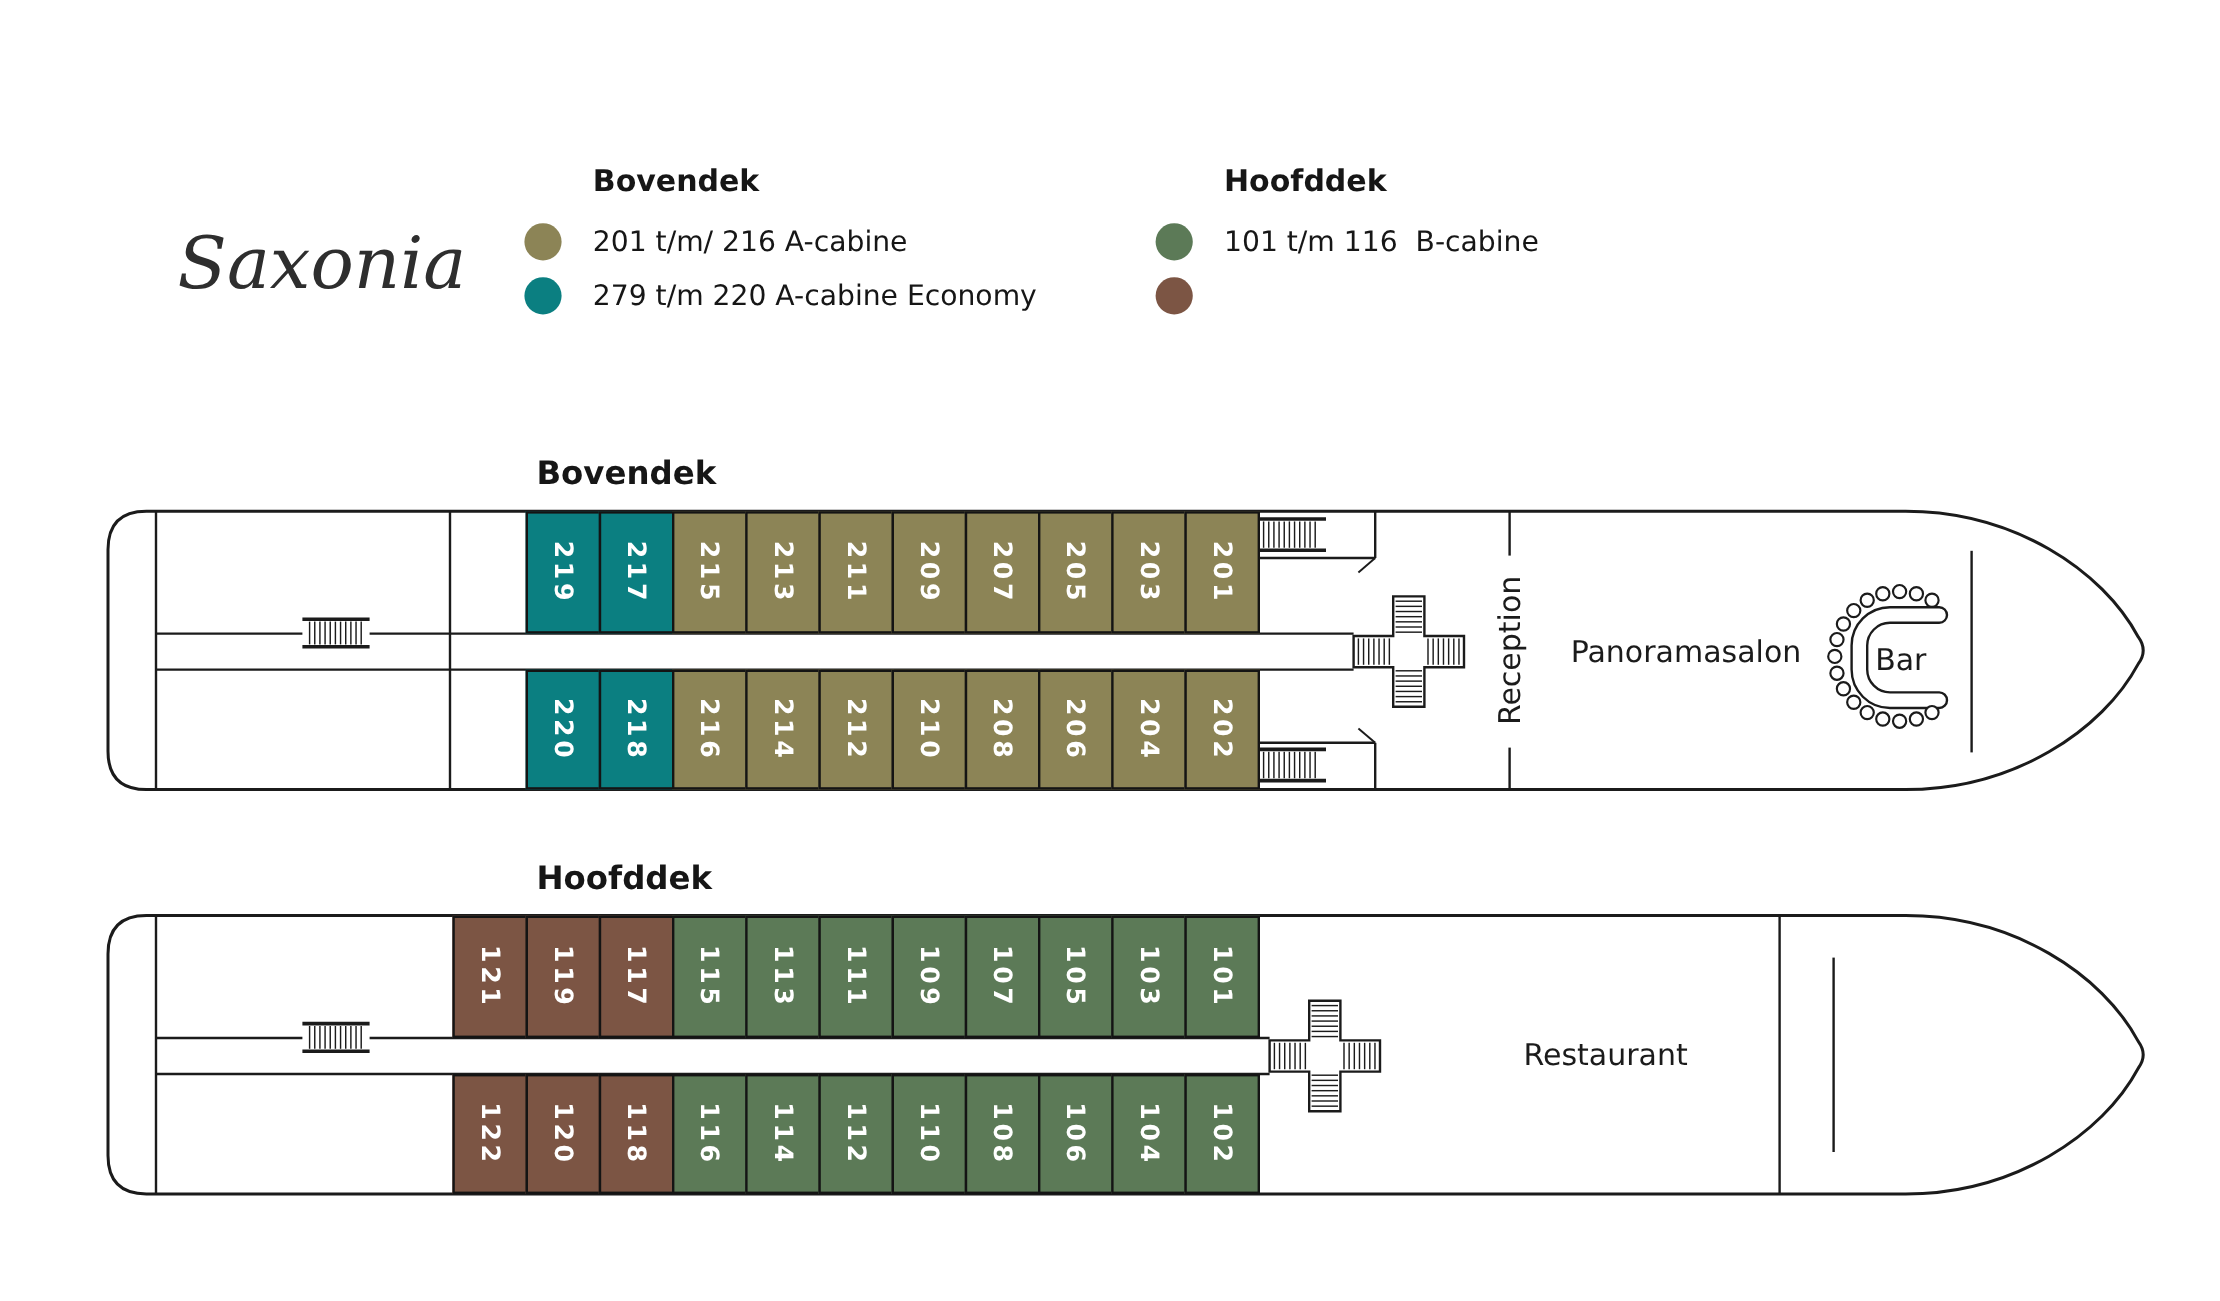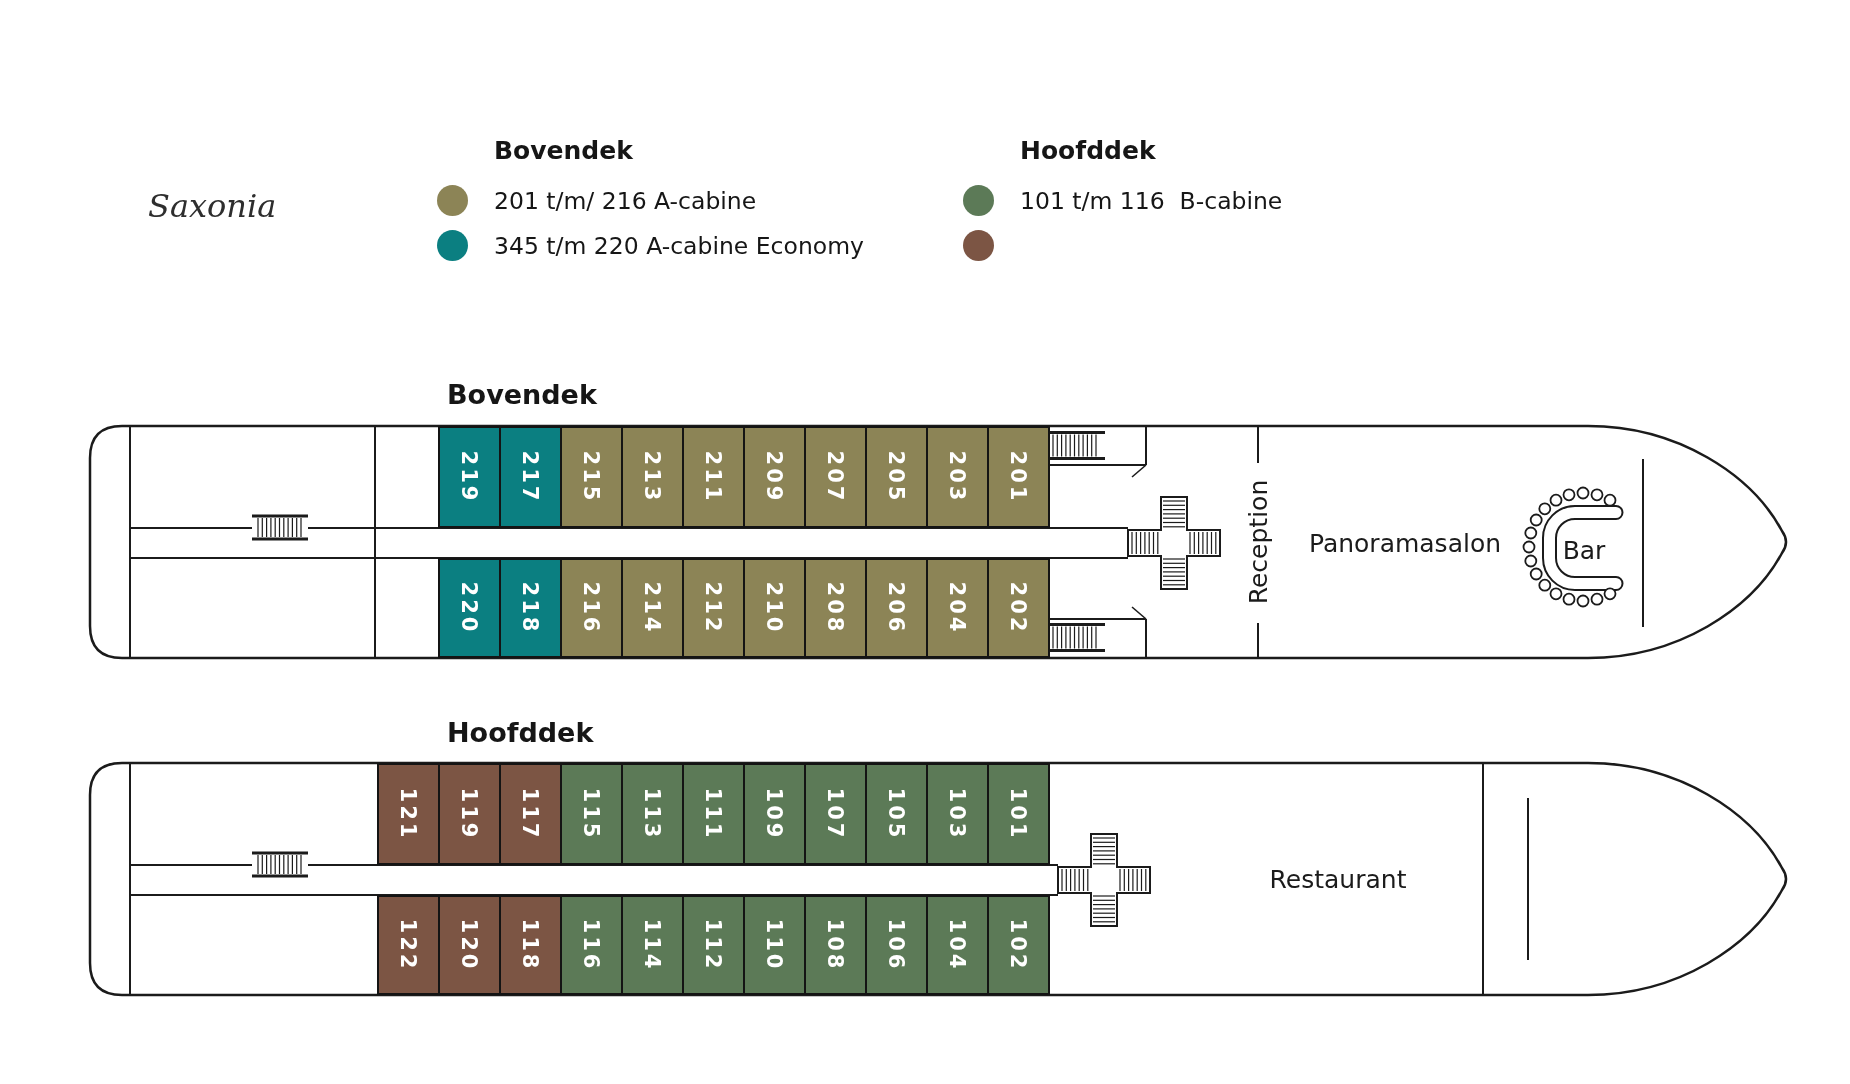--- a/index.html
+++ b/index.html
@@ -1,24 +1,24 @@
 <!DOCTYPE html>
 <html><head>
 <meta charset="utf-8">
 <style>
   html,body{margin:0;padding:0;background:#fff;}
   #page{position:relative;width:1850px;height:1084px;background:#fff;overflow:hidden;
         font-family:"DejaVu Sans",sans-serif;color:#161616;}
 
   
   .ship-title{position:absolute;left:148px;top:190px;font-family:"DejaVu Serif",serif;
-              font-style:italic;font-size:32px;color:#2e2e2e;line-height:1;}
+              font-style:italic;font-size:60px;color:#2e2e2e;line-height:1;}
   .legend-col{position:absolute;width:560px;}
   .legend-header{font-size:25px;font-weight:700;line-height:32px;margin-left:57px;margin-bottom:18px;}
-  .legend-row{display:flex;height:33px;margin-bottom:12px;}
+  .legend-row{display:flex;align-items:center;height:33px;margin-bottom:12px;}
   .swatch{width:31px;height:31px;border-radius:50%;flex:0 0 31px;}
   .legend-label{margin-left:26px;font-size:23.5px;white-space:pre;line-height:33px;}
 
   
   .deck-label{position:absolute;font-size:27px;font-weight:700;line-height:33px;}
   .deck{position:absolute;left:0;width:1850px;height:250px;}
   .deck svg{position:absolute;left:0;top:0;}
   .cabins{position:absolute;left:0;top:0;width:1850px;height:250px;}
   .cabin{position:absolute;border:2px solid #141414;box-sizing:border-box;
          display:flex;align-items:center;justify-content:center;}
@@ -36,21 +36,21 @@
   <div class="ship-title">Saxonia</div>
 
   <div class="legend-col" style="left:437px;top:135px">
     <div class="legend-header">Bovendek</div>
     <div class="legend-row">
       <span class="swatch" style="background: rgb(140, 132, 86);"></span>
       <span class="legend-label">201 t/m/ 216 A-cabine</span>
     </div>
     <div class="legend-row">
       <span class="swatch" style="background: rgb(11, 127, 129);"></span>
-      <span class="legend-label">345 t/m 220 A-cabine Economy</span>
+      <span class="legend-label">279 t/m 220 A-cabine Economy</span>
     </div>
   </div>
 
   <div class="legend-col" style="left:963px;top:135px">
     <div class="legend-header">Hoofddek</div>
     <div class="legend-row">
       <span class="swatch" style="background: rgb(92, 122, 87);"></span>
       <span class="legend-label">101 t/m 116  B-cabine</span>
     </div>
     <div class="legend-row">

